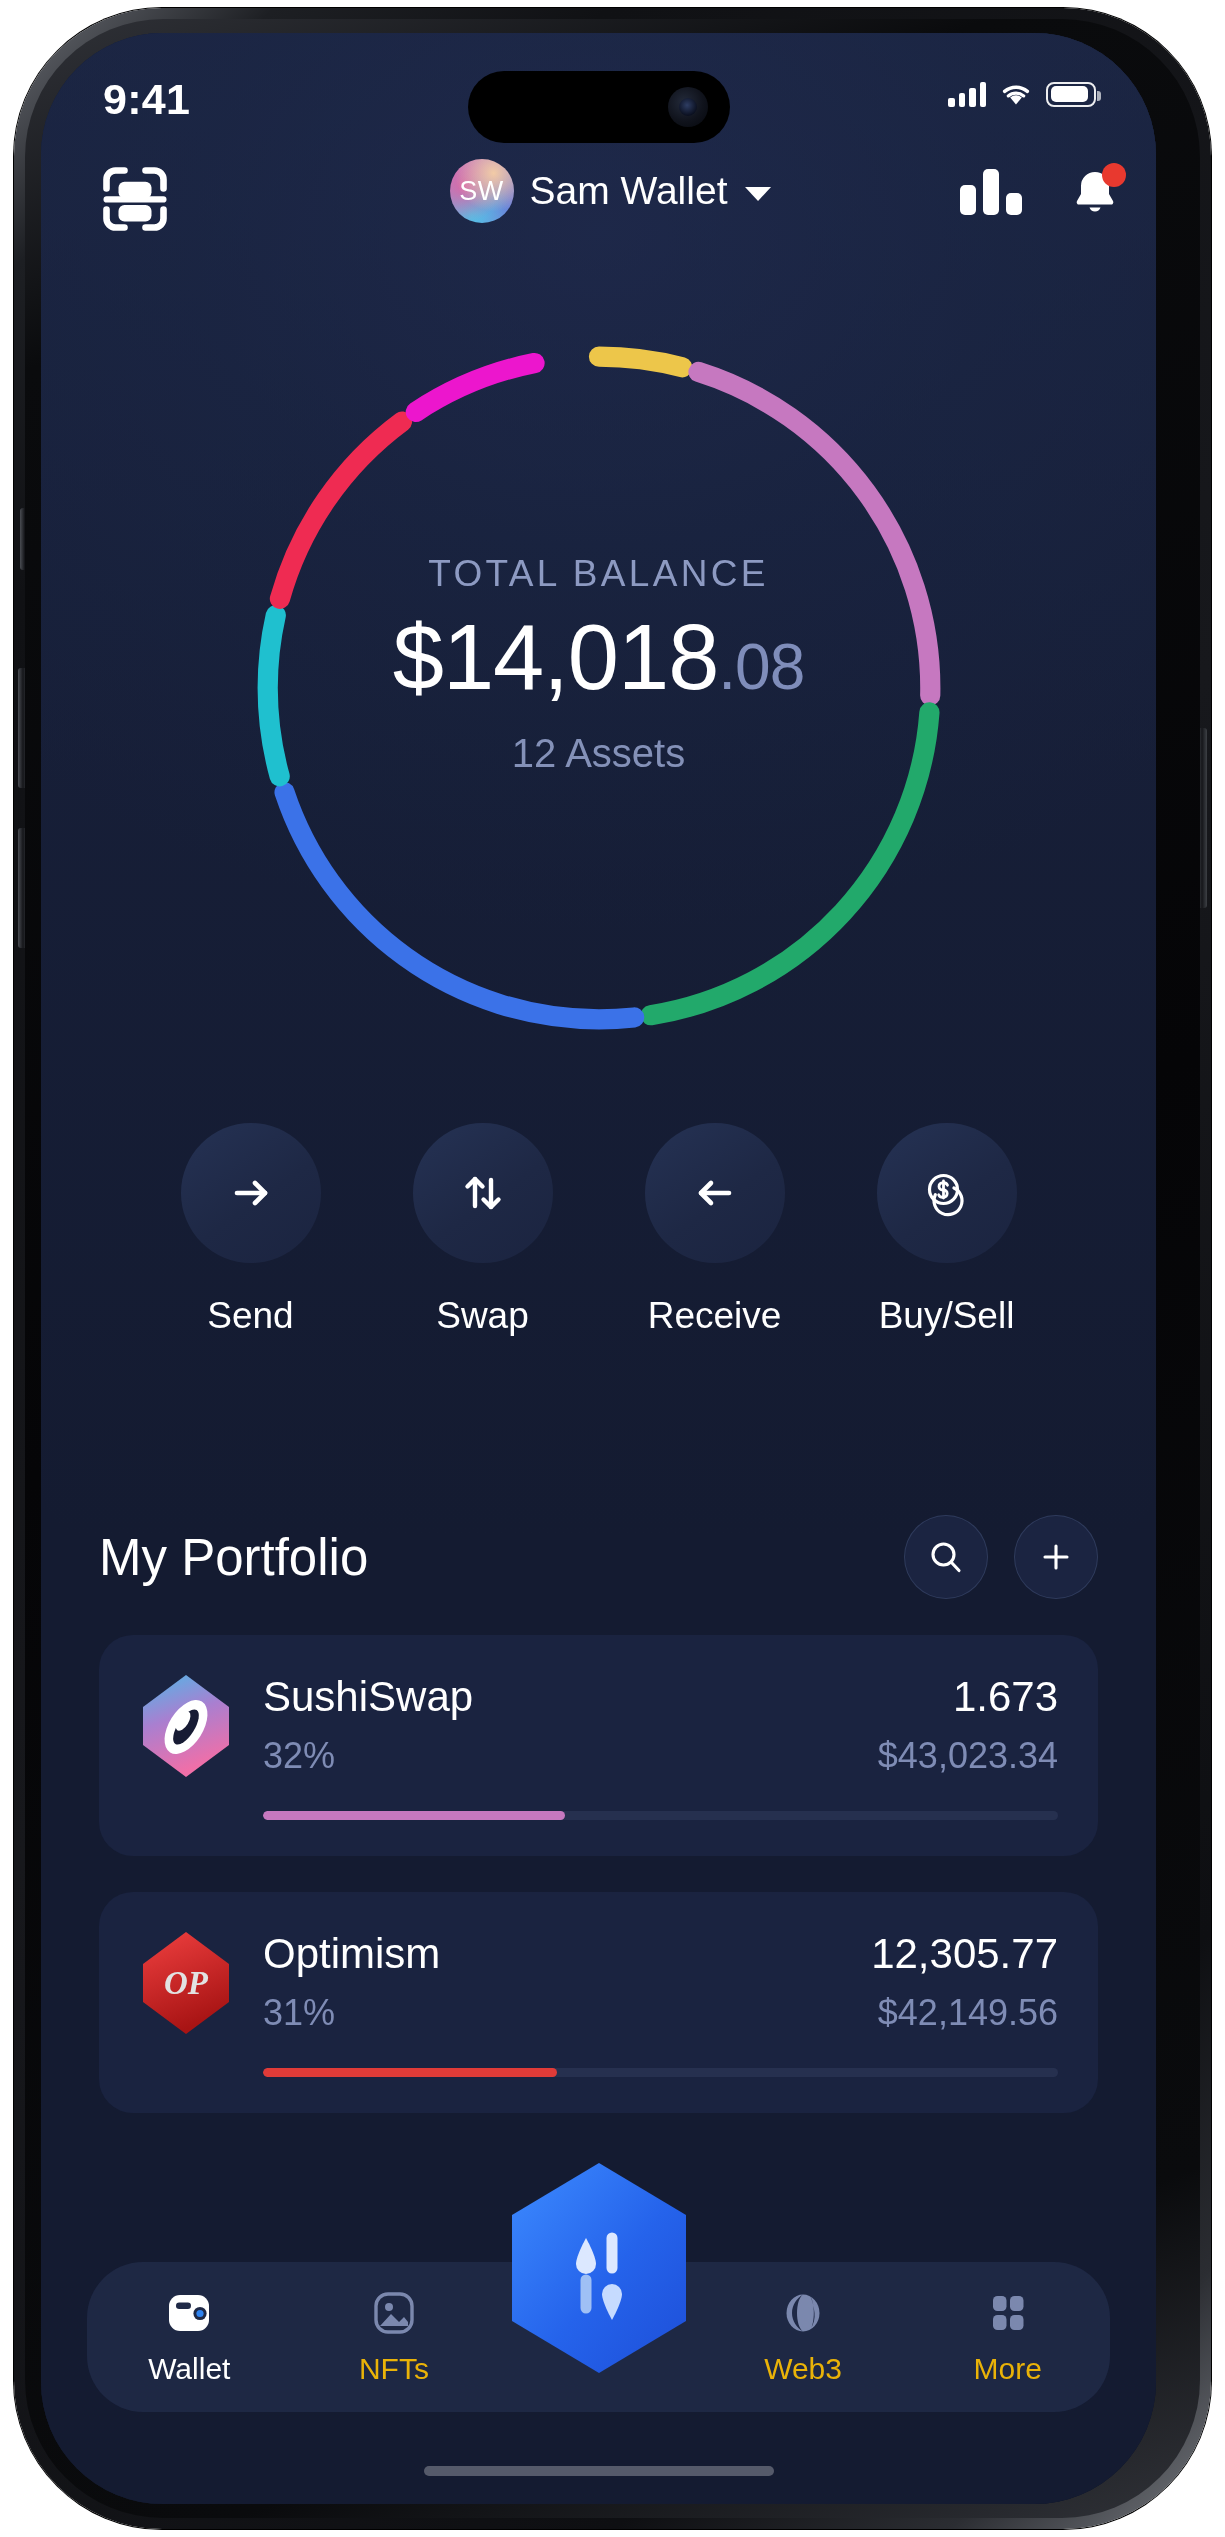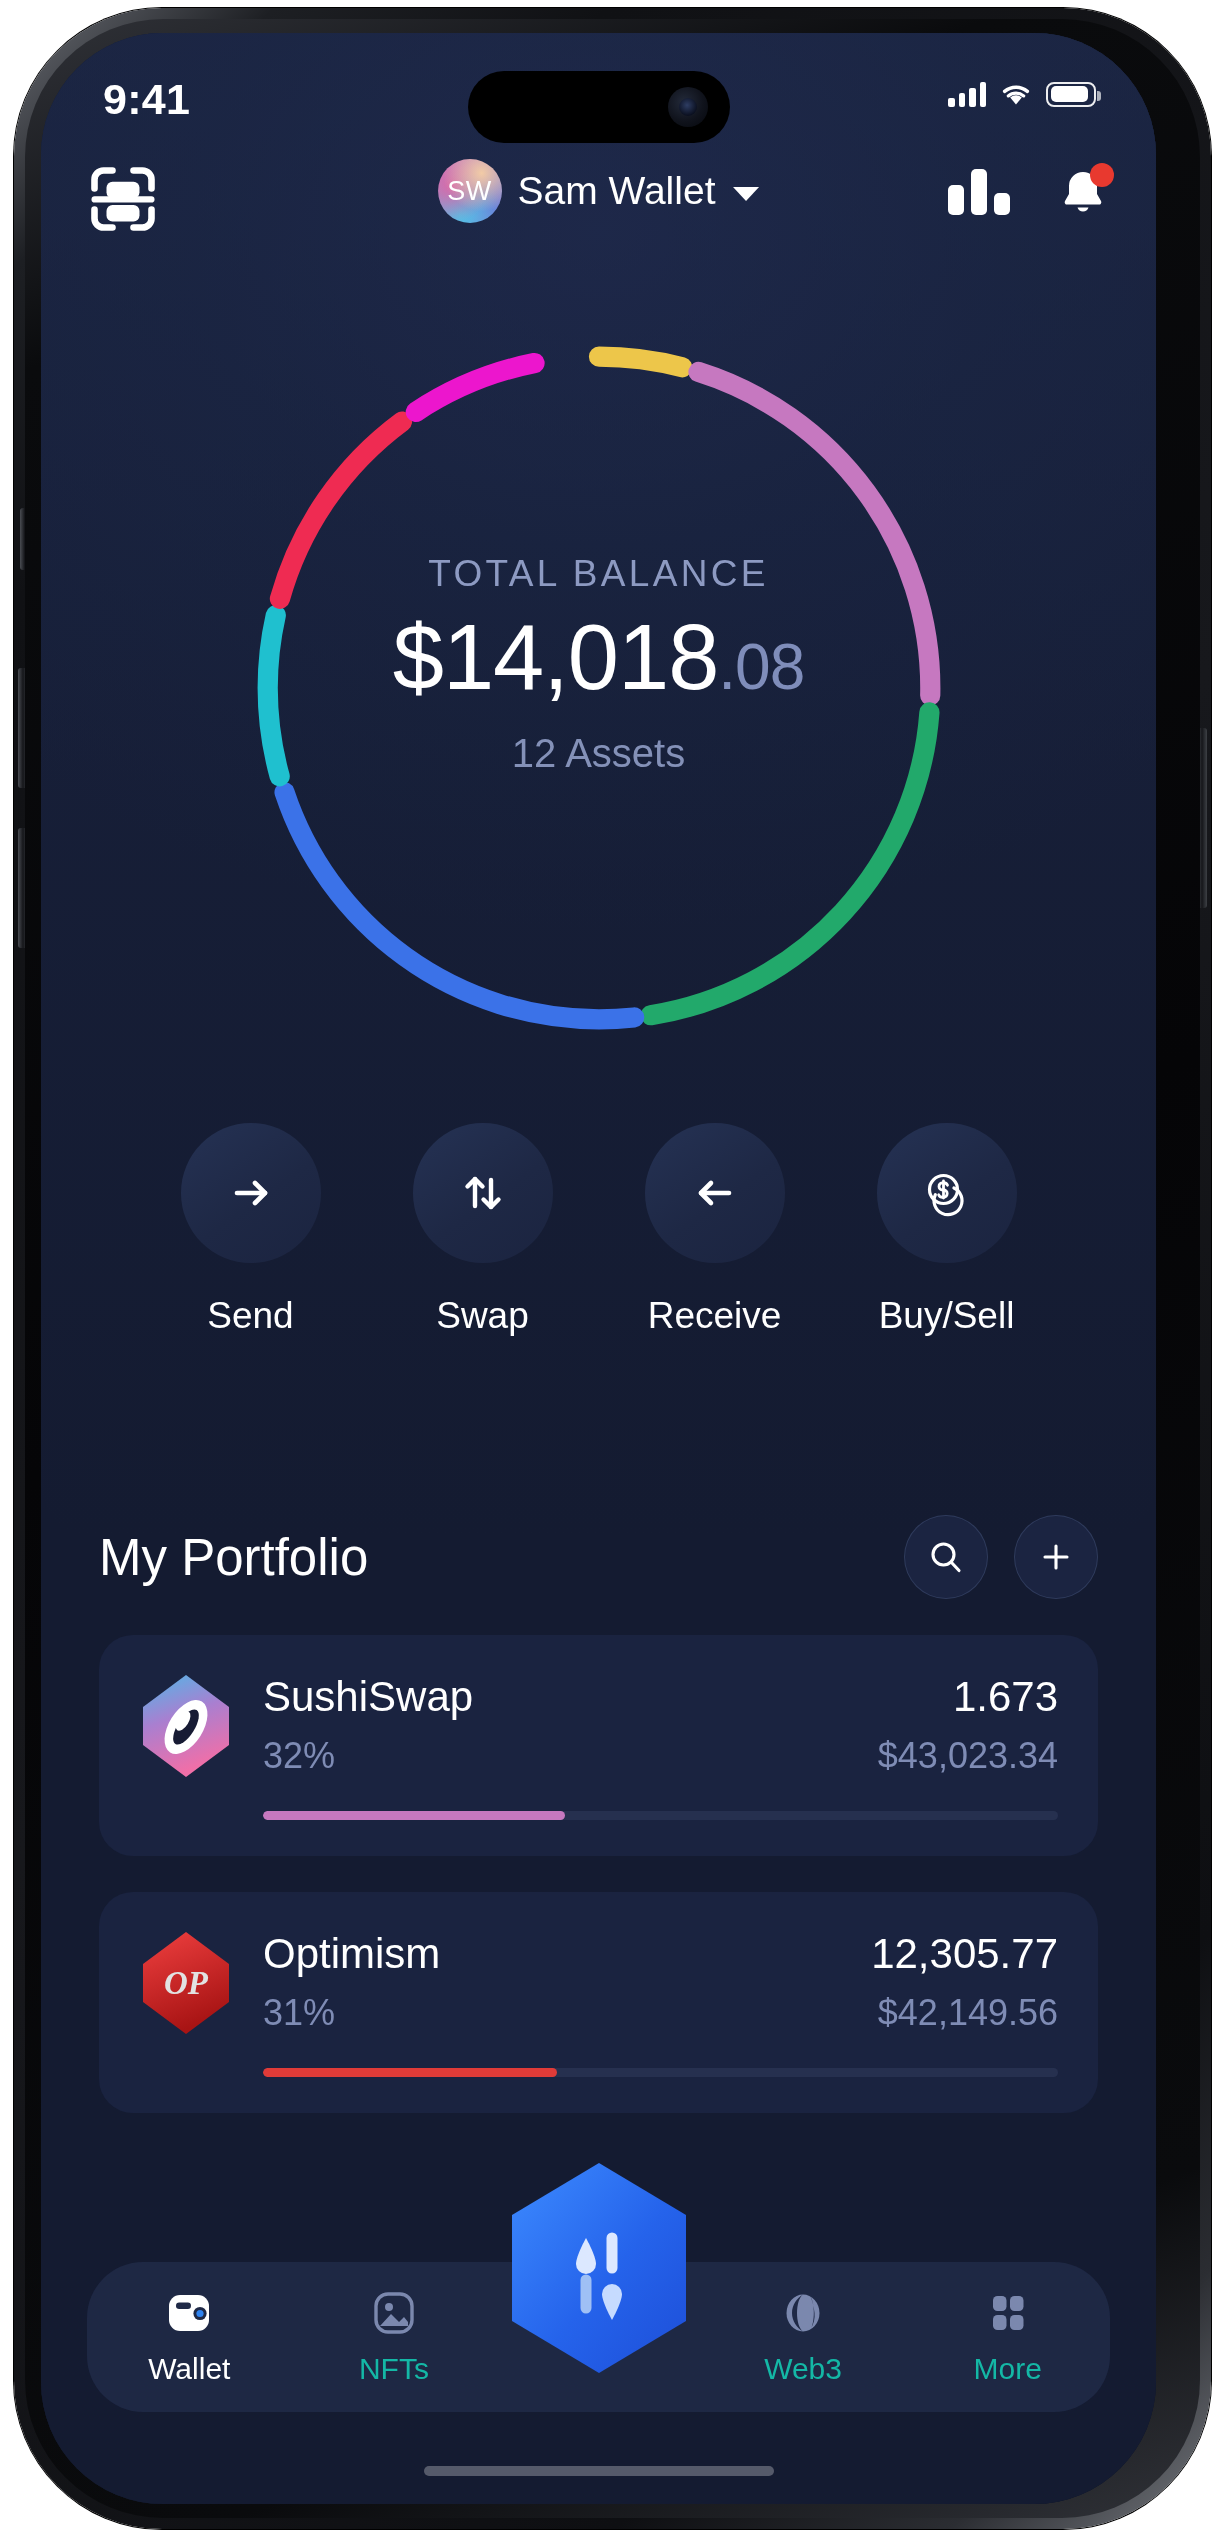--- a/index.html
+++ b/index.html
@@ -66,21 +66,21 @@
   .dynamic-island{
     position:absolute; left:50%; top:38px; transform:translateX(-50%);
     width:262px; height:72px; background:#000; border-radius:40px; z-index:8;
   }
   .di-cam{ position:absolute; right:22px; top:50%; transform:translateY(-50%); width:40px; height:40px; border-radius:50%;
            background:radial-gradient(circle at 40% 38%,#232a3a 0%,#10131c 55%,#05070c 100%); }
   .di-cam::after{ content:""; position:absolute; left:11px; top:11px; width:18px; height:18px; border-radius:50%;
            background:radial-gradient(circle at 45% 40%,#2e3d63 0%,#0b1020 70%); }
 
   
-  .app-header{ position:absolute; left:0; top:118px; width:100%; height:100px; z-index:6; }
+  .app-header{ position:absolute; left:12px; top:118px; width:100%; height:100px; z-index:6; }
   .scan-icon{ position:absolute; left:46px; top:12px; width:72px; height:72px; }
   .wallet-switch{
     position:absolute; left:50%; top:8px; transform:translateX(-50%);
     display:flex; align-items:center; gap:16px; white-space:nowrap;
   }
   .avatar{
     width:64px; height:64px; border-radius:50%;
     background:
       radial-gradient(circle at 68% 22%, #f2cba6 0%, rgba(242,203,166,0) 58%),
       radial-gradient(circle at 20% 42%, #d86aa8 0%, rgba(216,106,168,0) 60%),
@@ -150,21 +150,21 @@
 
   
   .tabbar{
     position:absolute; left:46px; bottom:92px; width:1023px; height:150px;
     background:rgba(31,41,70,.93); border-radius:56px;
     display:flex; align-items:center; z-index:7;
   }
   .tab{ flex:1; display:flex; flex-direction:column; align-items:center; gap:14px; }
   .tab-label{ font-size:30px; font-weight:400; }
   .tab.active .tab-label{ color:#fff; }
-  .tab:not(.active) .tab-label{ color:#14b8a6; }
+  .tab:not(.active) .tab-label{ color:#eab308; }
   .tab-spacer{ flex:1; }
 
   .fab{
     position:absolute; left:50%; bottom:128px; transform:translateX(-50%);
     width:198px; height:216px; z-index:9;
   }
 
   .home-ind{
     position:absolute; left:50%; bottom:28px; transform:translateX(-50%);
     width:350px; height:10px; border-radius:6px; background:rgba(255,255,255,.28); z-index:9;

